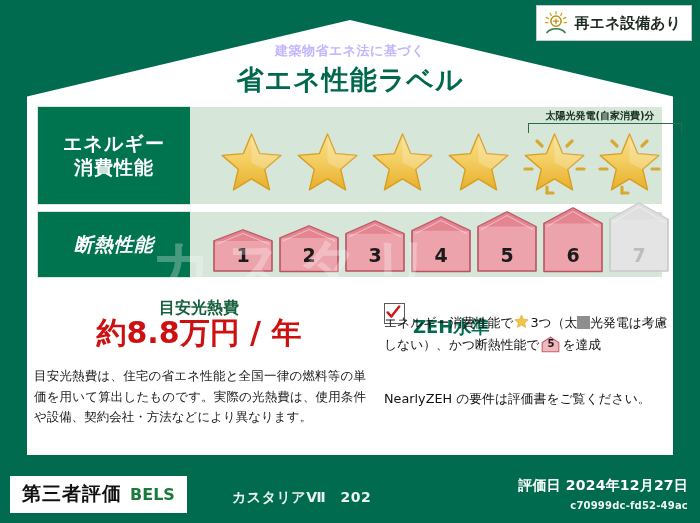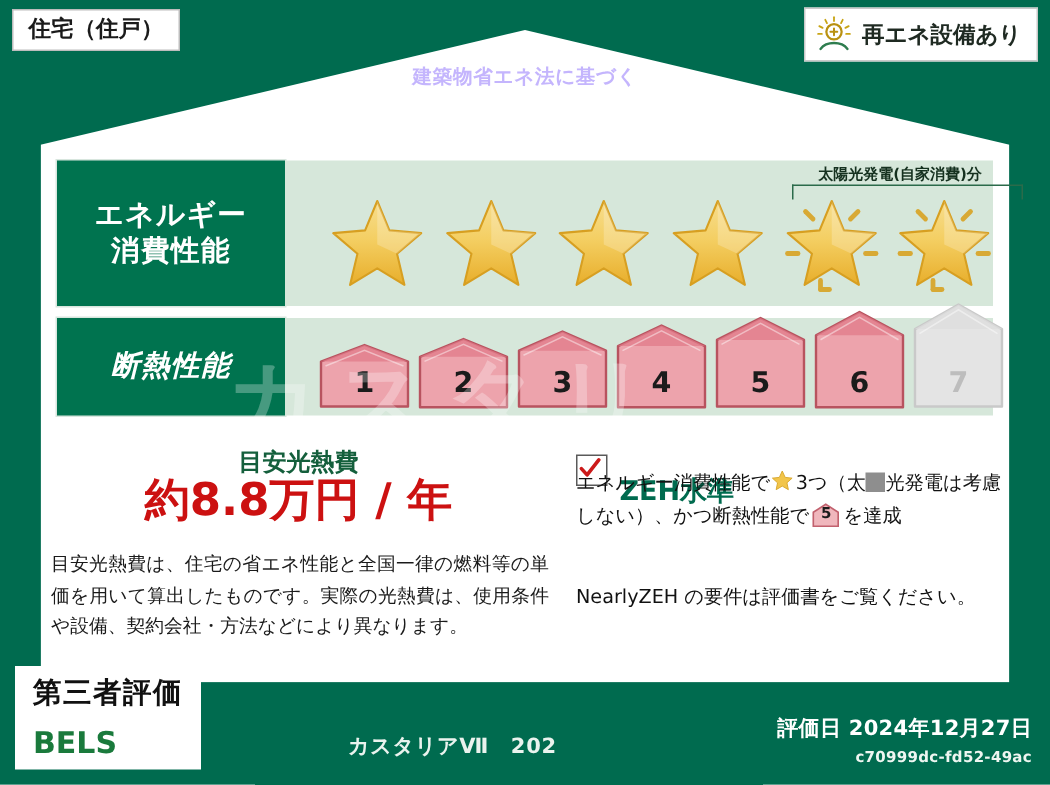--- a/index.html
+++ b/index.html
@@ -117,24 +117,24 @@
     font-size:12.8px;line-height:1.55;color:#111;
   }
   .inline-star{display:inline-block;vertical-align:-2px;margin:0 1px;}
   .inline-house{display:inline-block;vertical-align:-4px;margin:0 2px;position:relative;width:19px;height:17px;}
   .inline-house .n{position:absolute;left:0;right:0;bottom:1px;text-align:center;font-size:10px;font-weight:700;color:#1b1b1b;}
   .redact{display:inline-block;width:13px;height:13px;background:#8e8e8e;vertical-align:-2px;}
 
   
   .bels{
     position:absolute;left:10px;bottom:10px;background:#fff;
-    padding:5px 12px 6px 12px;display:flex;align-items:baseline;gap:8px;z-index:6;flex-direction:column;
+    padding:5px 12px 6px 12px;display:flex;align-items:baseline;gap:8px;z-index:6;
   }
   .bels .ja{font-size:19px;font-weight:700;color:#111;letter-spacing:1px;}
-  .bels .en{font-size:20px;font-weight:700;color:#1a7a3c;letter-spacing:0px;}
+  .bels .en{font-size:16px;font-weight:700;color:#1a7a3c;letter-spacing:0px;}
   .prop-name{
     position:absolute;left:232px;bottom:16px;color:#eaf3ee;
     font-size:14px;font-weight:700;letter-spacing:.5px;z-index:6;
   }
   .eval-date{
     position:absolute;right:12px;bottom:28px;color:#fff;
     font-size:14px;font-weight:700;letter-spacing:.2px;z-index:6;text-align:right;
   }
   .eval-id{
     position:absolute;right:12px;bottom:12px;color:#eef6f1;
@@ -150,23 +150,20 @@
 </style>
 </head>
 <body>
 
 <div id="label-root">
 
   <div class="house-white"></div>
 
   <div class="wm">カスタリア</div>
 
-  <div class="chip-dwelling">
-    <span>住宅（住戸）</span>
-  </div>
 
   <div class="chip-renew">
     <span>
       <svg class="sun-ico" viewBox="0 0 26 26" aria-hidden="true">
         <g stroke="#c8a415" stroke-width="1.2" stroke-linecap="round">
           <line x1="13" y1="1.5" x2="13" y2="4"></line>
           <line x1="7.2" y1="3.2" x2="8.3" y2="5.4"></line>
           <line x1="18.8" y1="3.2" x2="17.7" y2="5.4"></line>
           <line x1="3.2" y1="7.4" x2="5.4" y2="8.6"></line>
           <line x1="22.8" y1="7.4" x2="20.6" y2="8.6"></line>
@@ -176,20 +173,21 @@
         <circle cx="13" cy="11.2" r="5.1" fill="none" stroke="#b99112" stroke-width="1.5"></circle>
         <path d="M10.6 11.2 h4.6 M13 8.9 v4.6" stroke="#b99112" stroke-width="1.3" stroke-linecap="round"></path>
         <path d="M4 22.6 C8 17.4, 18 17.4, 22 22.6" fill="none" stroke="#2e7d4f" stroke-width="1.6" stroke-linecap="round"></path>
       </svg>
     </span>
     <span class="txt">再エネ設備あり</span>
   </div>
 
   <div class="title-wrap">
     <div class="title-sub">建築物省エネ法に基づく</div>
+    <div class="title-main">省エネ性能ラベル</div>
   </div>
 
   <div class="panel" id="panel-energy">
     <div class="panel-label">
       <span>エネルギー</span>
       <span>消費性能</span>
     </div>
     <div class="panel-body">
       <div class="solar-cap">太陽光発電(自家消費)分</div>
       <div class="solar-bracket"></div>

